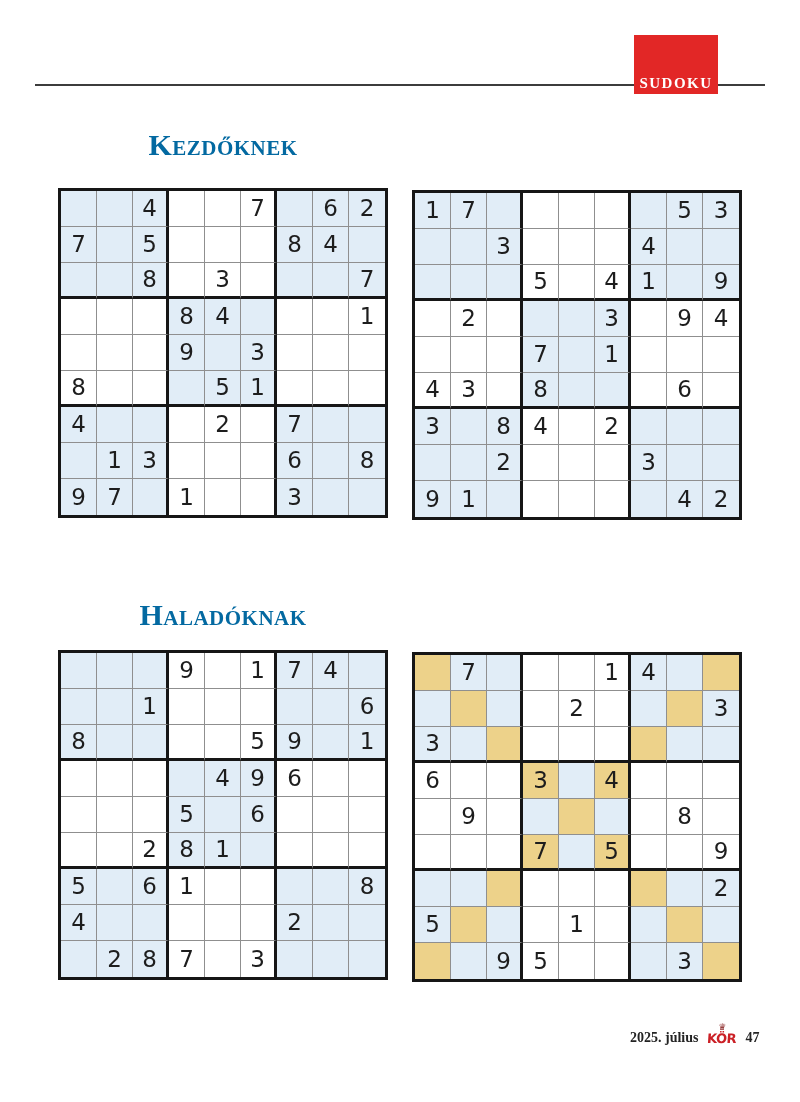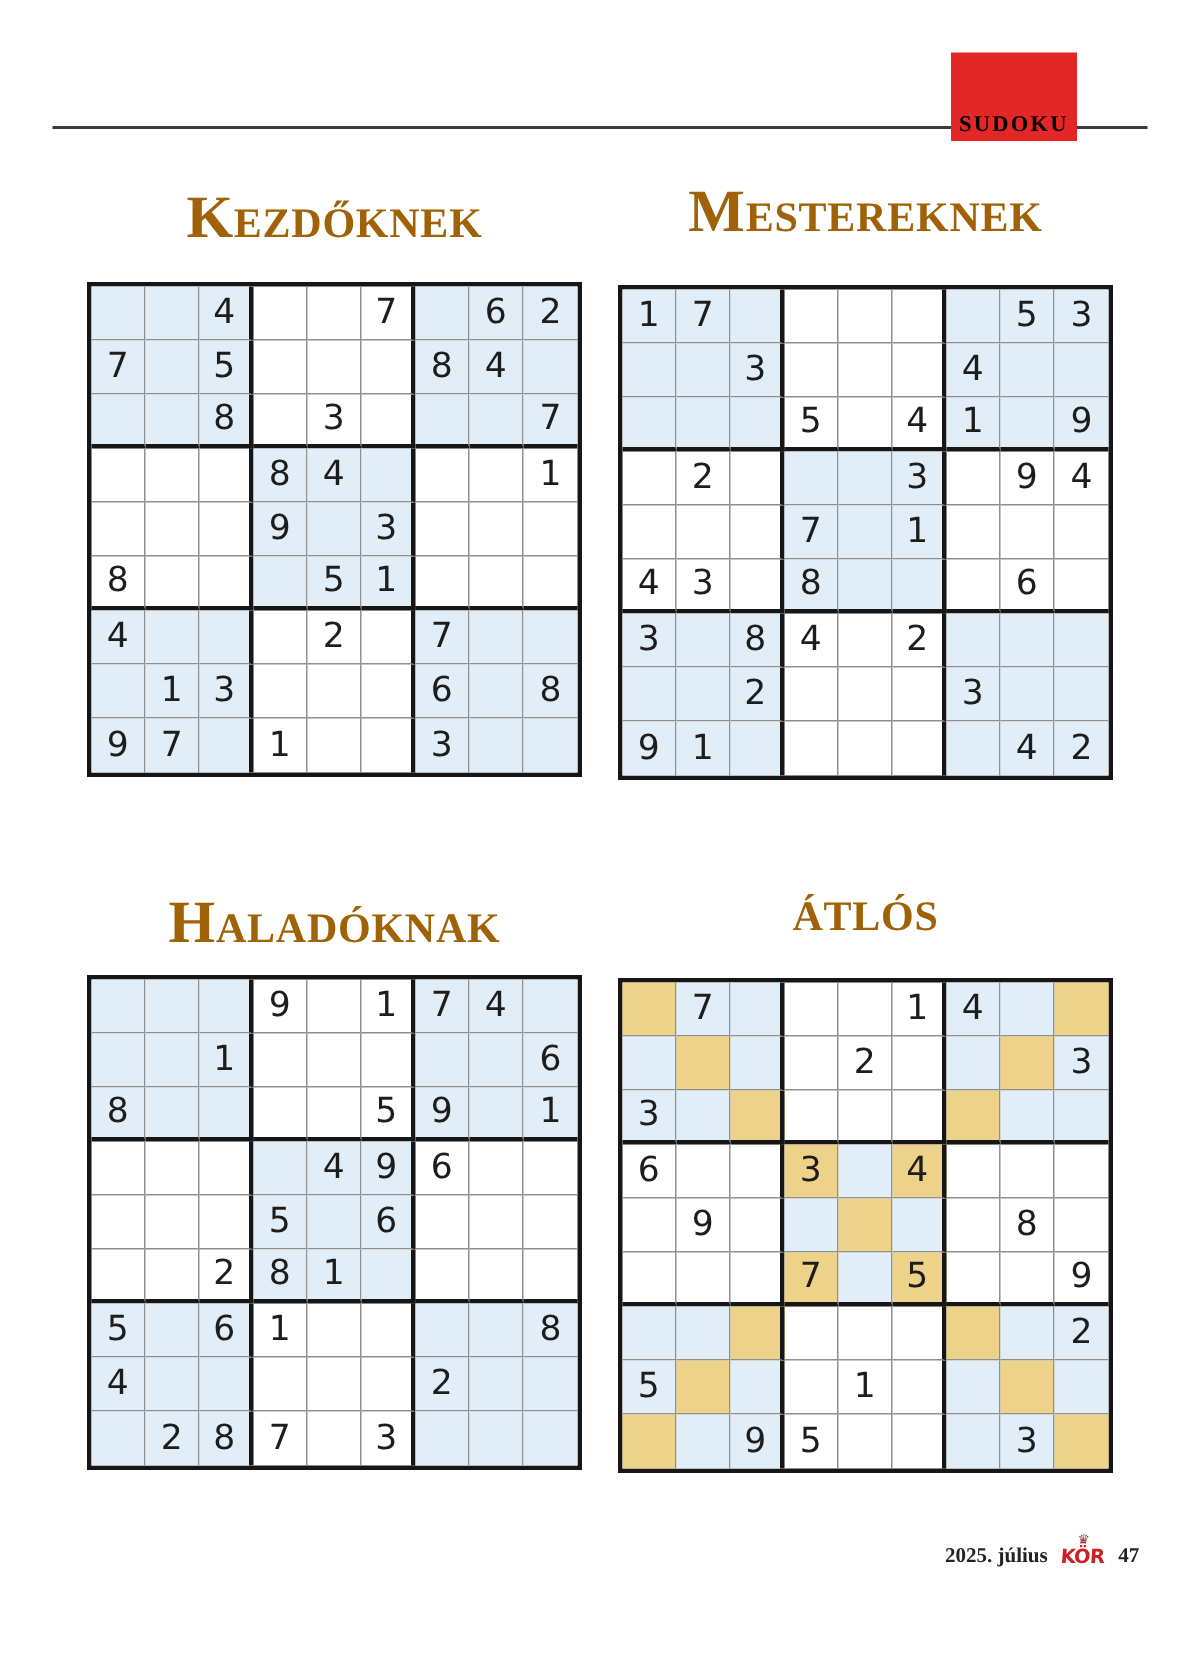--- a/index.html
+++ b/index.html
@@ -10,28 +10,28 @@
   .rule {
     position:absolute; left:35px; top:84px; width:730px; height:2px;
     background:#3c3c3c; z-index:0;
   }
   .badge {
     position:absolute; left:634px; top:35px; width:84px; height:59px;
     background:#e22726; z-index:1;
     display:flex; align-items:flex-end; justify-content:center;
   }
   .badge span {
-    color:#000000; font-family:"Liberation Serif", serif; font-weight:bold;
+    color:#ffffff; font-family:"Liberation Serif", serif; font-weight:bold;
     font-size:15px; letter-spacing:1.5px; margin-bottom:2px;
   }
   .title {
     position:absolute; width:330px; text-align:center;
     font-family:"Liberation Serif", serif; font-weight:bold;
-    font-variant:small-caps; font-size:40px; line-height:30px;
-    color:#a16207; letter-spacing:0.5px;
+    font-variant:small-caps; font-size:30px; line-height:30px;
+    color:#0369a1; letter-spacing:0.5px;
   }
   .t1 { left:58px;  top:130px; }
   .t2 { left:412px; top:126px; }
   .t3 { left:58px;  top:600px; }
   .t4 { left:412px; top:592px; }
   .grid {
     position:absolute; display:grid;
     grid-template-columns:repeat(9,36px); grid-auto-rows:36px;
     border:3px solid #161616; background:#ffffff;
   }
@@ -72,23 +72,21 @@
 </head>
 <body>
 
 <div class="page">
   <div class="rule"></div>
   <div class="badge">
     <span>SUDOKU</span>
   </div>
 
   <div class="title t1">Kezdőknek</div>
-  <div class="title t2">Mestereknek</div>
   <div class="title t3">Haladóknak</div>
-  <div class="title t4">átlós</div>
 
   <div class="grid g1">
       <div class="cell blue"></div>
       <div class="cell blue"></div>
       <div class="cell blue v3">4</div>
       <div class="cell"></div>
       <div class="cell"></div>
       <div class="cell v3">7</div>
       <div class="cell blue"></div>
       <div class="cell blue">6</div>

